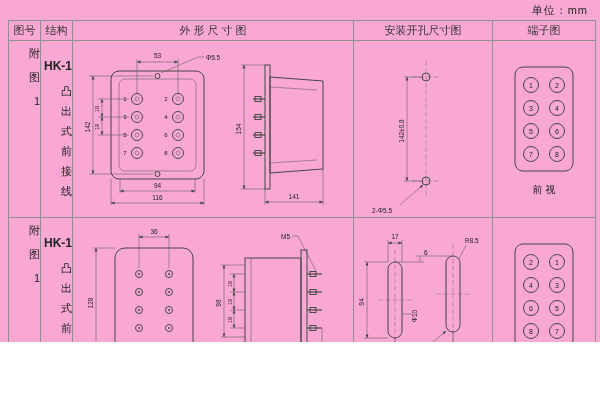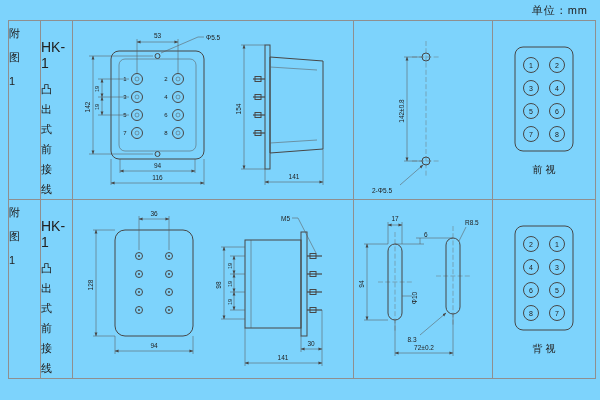--- a/index.html
+++ b/index.html
@@ -1,26 +1,26 @@
 <!DOCTYPE html>
 <html><head>
 <meta charset="utf-8">
 <style>
   *{box-sizing:border-box;margin:0;padding:0;}
   html,body{width:600px;height:400px;}
   body{background:#fff;font-family:"Liberation Sans",sans-serif;color:#222;}
-  .page{position:relative;width:600px;height:400px;overflow:hidden;background:#7dd3fc;}
+  .page{position:relative;width:600px;height:342px;overflow:hidden;background:#f9a8d4;}
   .unit-label{position:absolute;top:3px;right:12px;font-size:11px;letter-spacing:1px;}
   table.spec{position:absolute;top:20px;left:8px;border-collapse:collapse;table-layout:fixed;}
   .spec td,.spec th{border:1px solid #8f8f8f;padding:0;vertical-align:top;}
   .spec th{font-weight:normal;font-size:11px;height:20px;vertical-align:middle;text-align:center;color:#333;}
-  .fig-cell,.struct-cell{text-align:left;vertical-align:middle;}
+  .fig-cell,.struct-cell{text-align:right;vertical-align:middle;}
   .fig-text{display:inline-block;width:14px;word-break:break-all;font-size:11px;line-height:24px;}
   .struct-inner{padding-top:18px;}
-  .struct-model{font-size:14px;}
+  .struct-model{font-size:12px;font-weight:bold;}
   .struct-text{display:inline-block;width:13px;word-break:break-all;font-size:11px;line-height:20px;margin-top:8px;}
   svg{display:block;}
   svg text{font-family:"Liberation Sans",sans-serif;fill:#222;}
   .ln{stroke:#474747;stroke-width:1;fill:none;}
   .ln2{stroke:#474747;stroke-width:1.2;fill:none;}
   .thin{stroke:#5a5a5a;stroke-width:0.55;fill:none;}
   .dash{stroke:#6a6a6a;stroke-width:0.45;fill:none;stroke-dasharray:5 2.2;}
   .dim{font-size:6.5px;}
   .dim-s{font-size:5.5px;}
   .num{font-size:6px;}
@@ -47,20 +47,27 @@
 
   <table class="spec">
     <colgroup>
       <col style="width:32px">
         <col style="width:32px">
         <col style="width:280px">
         <col style="width:138px">
         <col style="width:102px">
     </colgroup>
     <tbody>
+        <tr>
+      <th>图号</th>
+      <th>结构</th>
+      <th>外 形 尺 寸 图</th>
+      <th>安装开孔尺寸图</th>
+      <th>端子图</th>
+    </tr>
 
     <tr style="height:176px">
       <td class="fig-cell">
         <span class="fig-text">附图1</span>
       </td>
       <td class="struct-cell">
         <div class="struct-inner">
           <div class="struct-model">HK-1</div>
           <span class="struct-text">凸出式前接线</span>
         </div>

